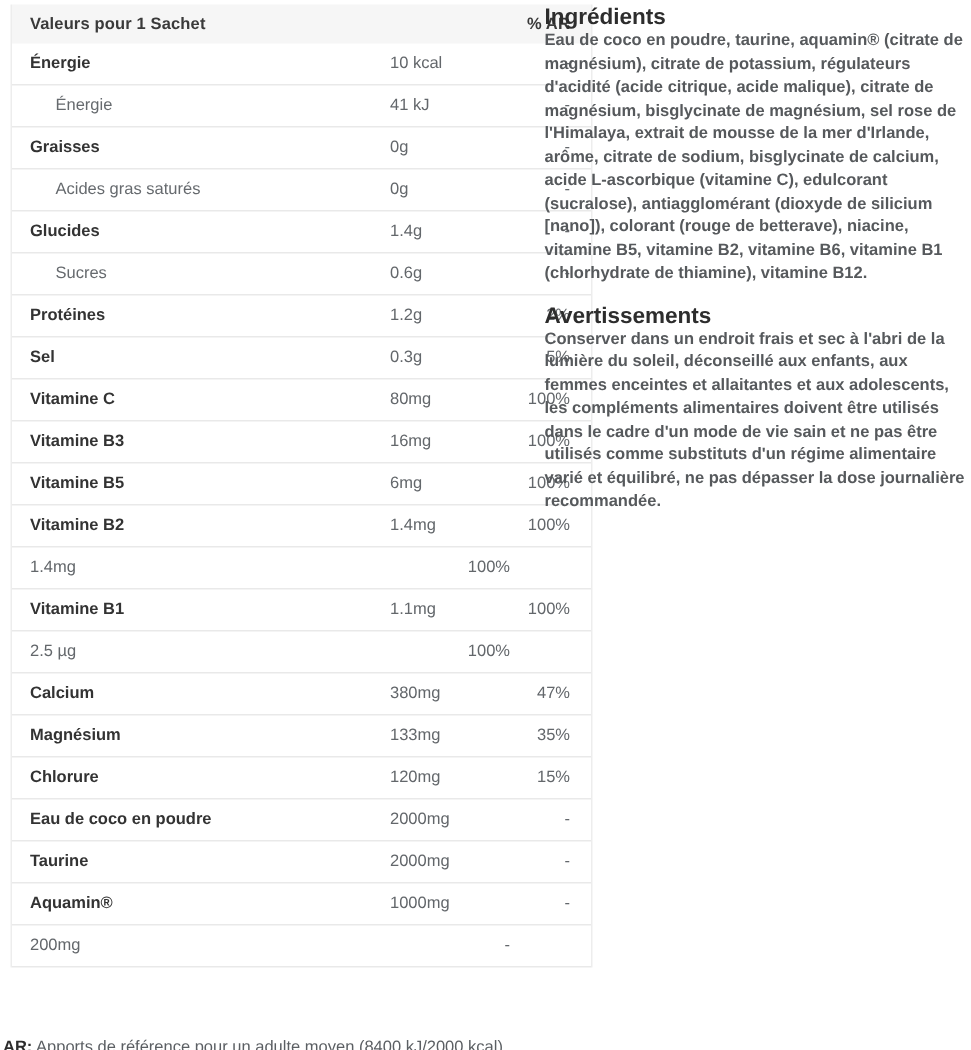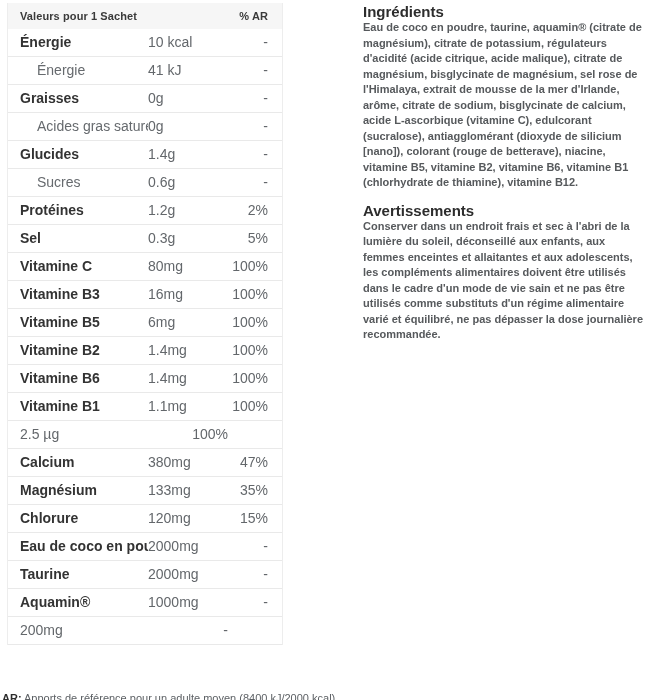--- a/index.html
+++ b/index.html
@@ -9,21 +9,21 @@
     font-family: "Liberation Sans", sans-serif;
     position: relative;
     overflow: hidden;
     -webkit-font-smoothing: antialiased;
   }
 
   
   .ntable {
     position: absolute;
     left: 7px; top: 3px;
-    width: 276px;
+    width: 388px;
     box-sizing: border-box;
     border-left: 1px solid #ededed;
     border-right: 1px solid #ededed;
   }
   .thead {
     background: #f6f6f6;
     height: 26px;
     display: flex;
     justify-content: space-between;
     align-items: center;
@@ -33,21 +33,21 @@
     color: #3a3a3a;
     letter-spacing: .1px;
   }
   .row {
     display: grid;
     grid-template-columns: 1fr 80px 40px;
     height: 27px;
     line-height: 27px;
     padding: 0 14px 0 12px;
     border-bottom: 1px solid #e9e9e9;
-    font-size: 14px;
+    font-size: 11px;
     white-space: nowrap;
   }
   .row .lbl   { font-weight: bold; color: #333333; overflow: hidden; }
   .row.indent .lbl { font-weight: normal; color: #666a6e; padding-left: 17px; }
   .row .amt   { text-align: left; color: #63676b; }
   .row .ar    { text-align: right;  color: #63676b; }
 
   
   .footnote {
     position: absolute;
@@ -141,21 +141,20 @@
         <span class="lbl">Vitamine B5</span>
         <span class="amt">6mg</span>
         <span class="ar">100%</span>
       </div>
       <div class="row">
         <span class="lbl">Vitamine B2</span>
         <span class="amt">1.4mg</span>
         <span class="ar">100%</span>
       </div>
       <div class="row">
-        <span class="lbl">Vitamine B6</span>
         <span class="amt">1.4mg</span>
         <span class="ar">100%</span>
       </div>
       <div class="row">
         <span class="lbl">Vitamine B1</span>
         <span class="amt">1.1mg</span>
         <span class="ar">100%</span>
       </div>
       <div class="row">
         <span class="amt">2.5 µg</span>

